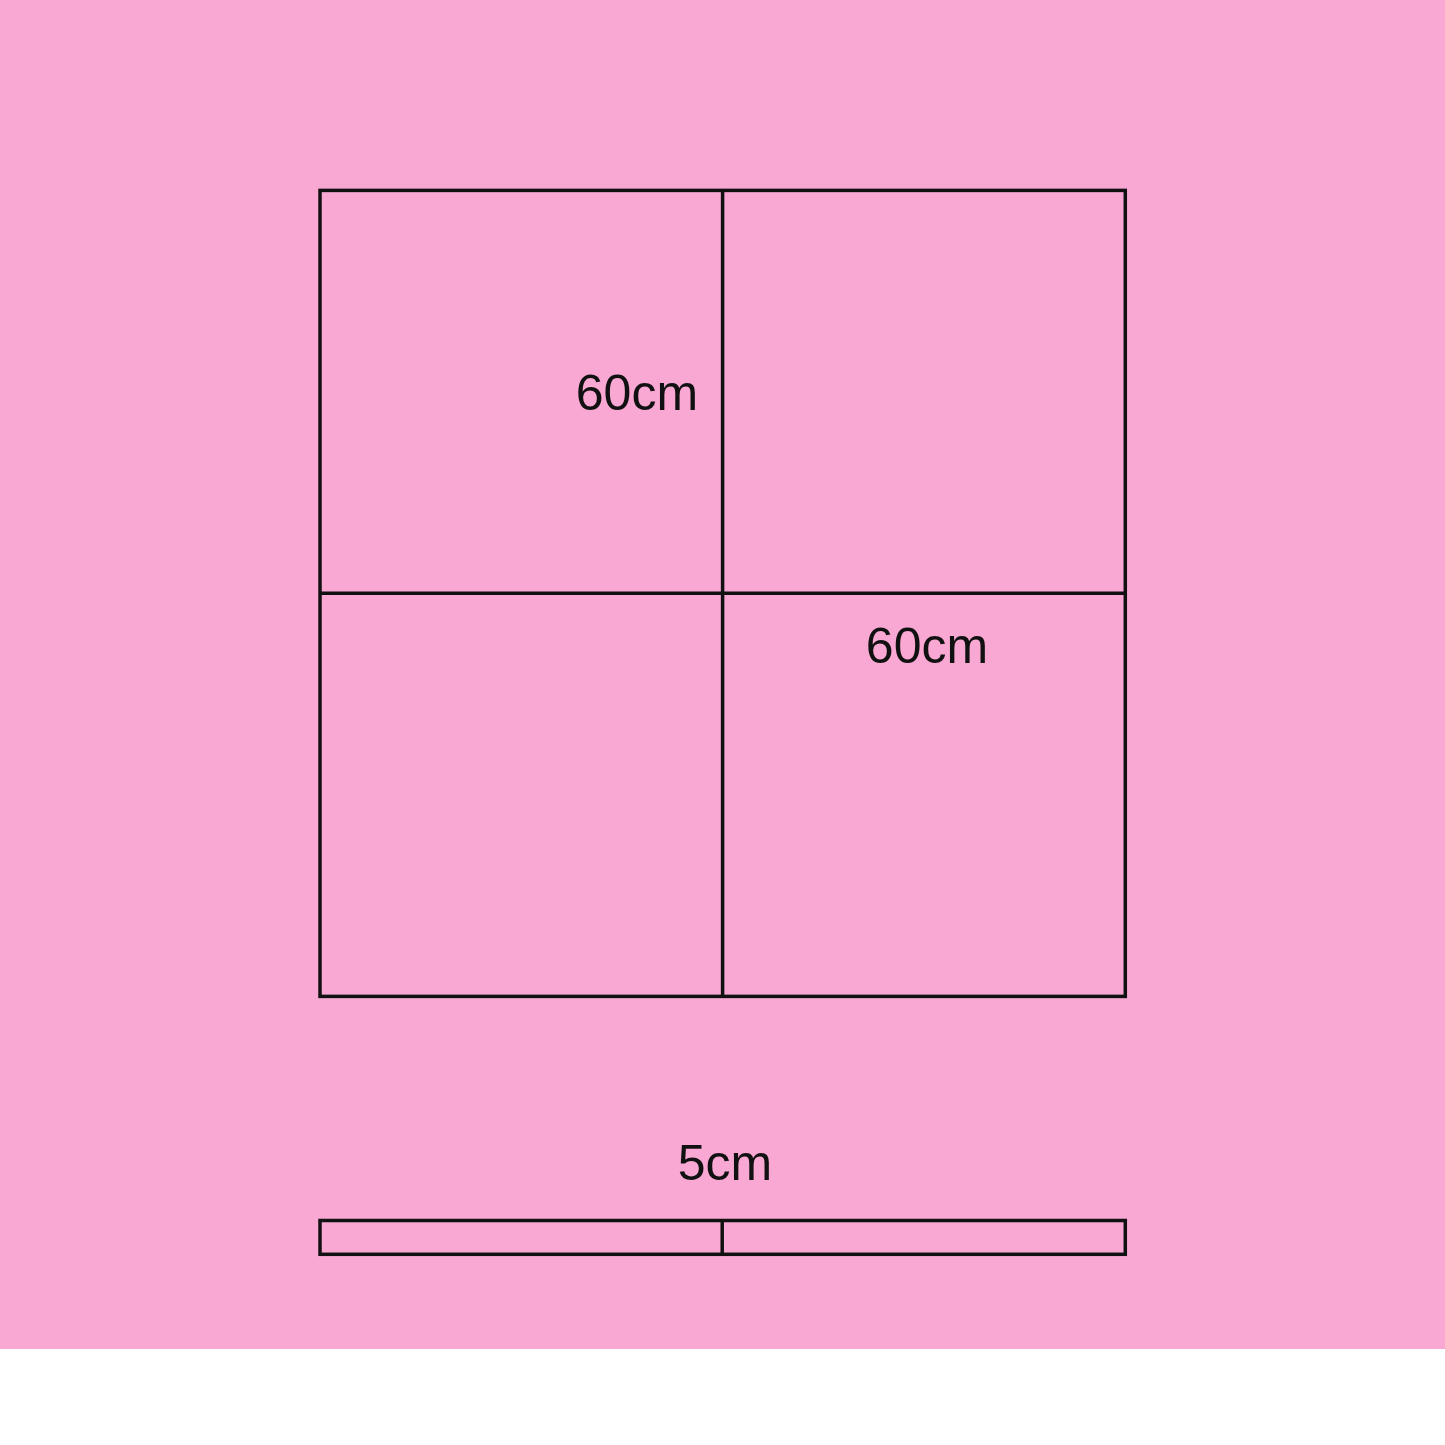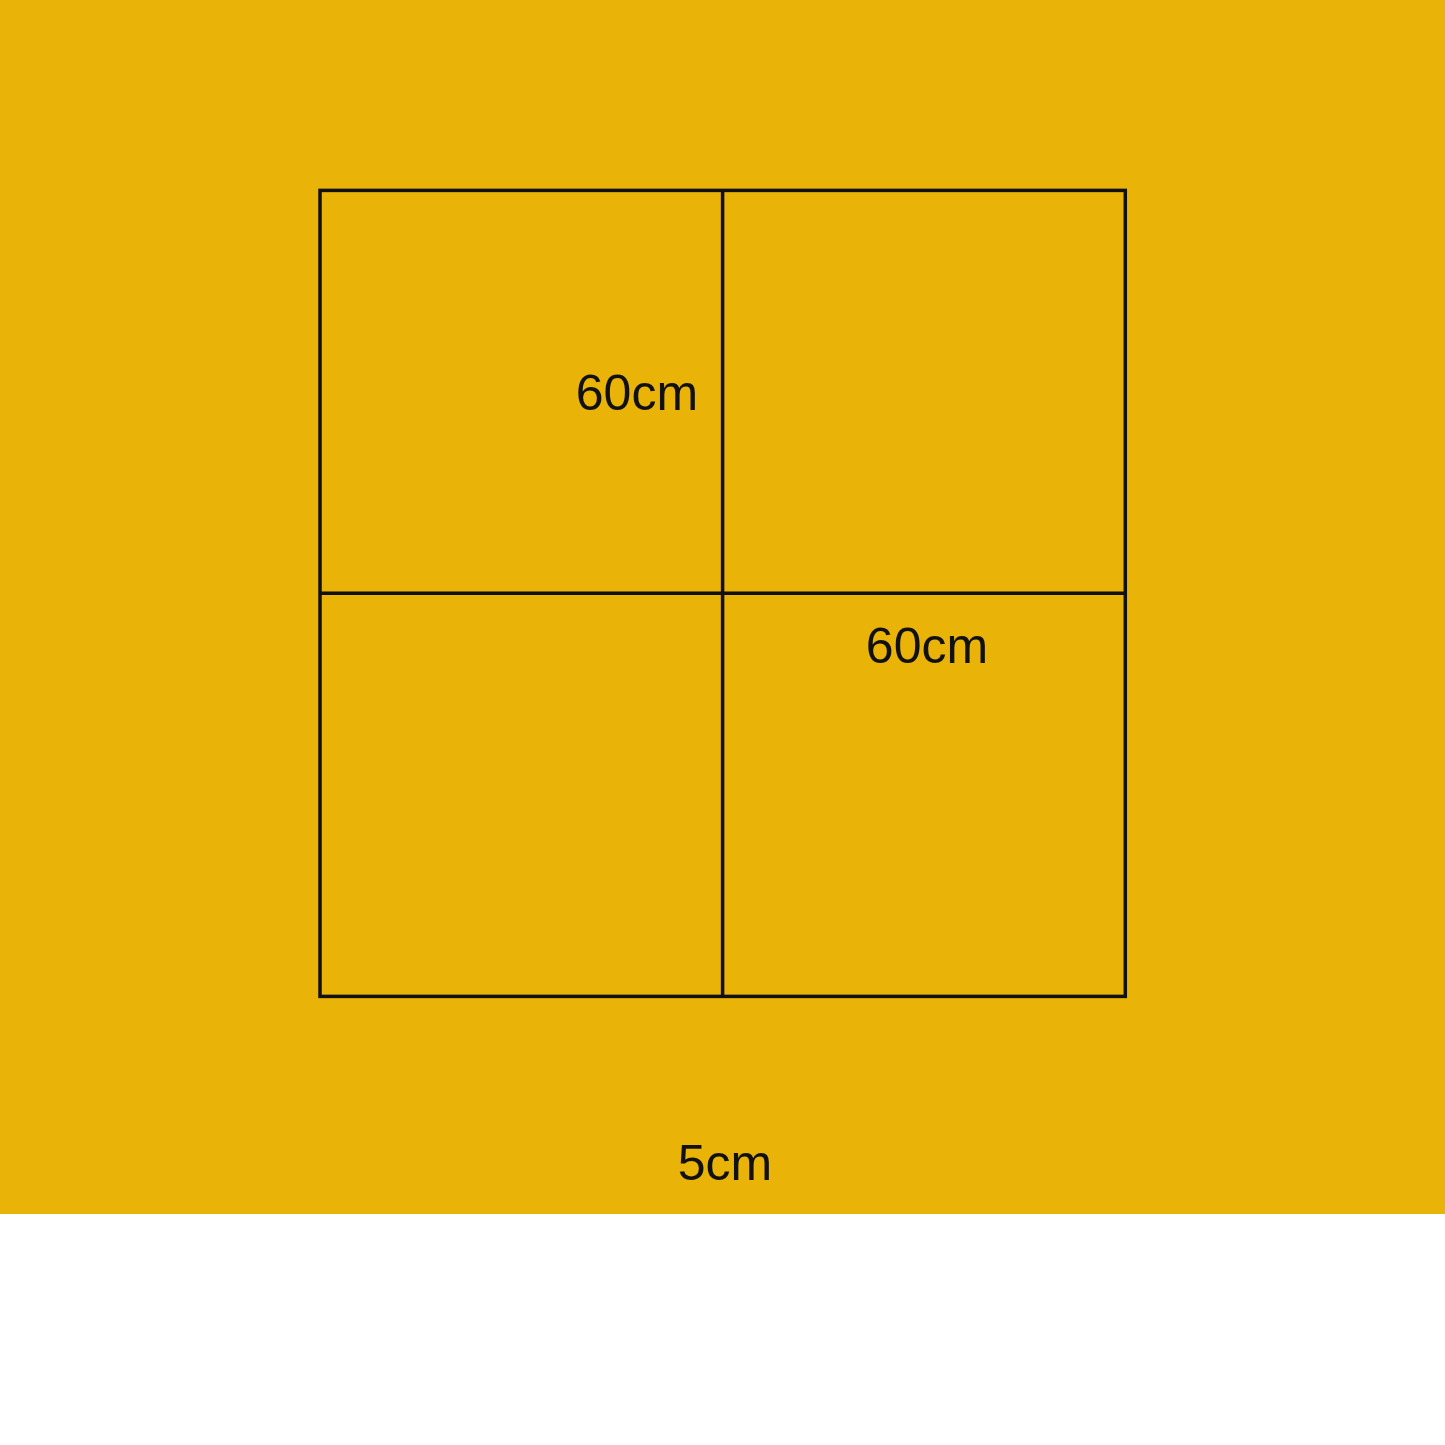--- a/index.html
+++ b/index.html
@@ -1,16 +1,16 @@
 <!DOCTYPE html>
 <html><head>
 <meta charset="utf-8">
 <style>
   html,body{margin:0;padding:0;background:#ffffff;}
-  .page{position:relative;width:1445px;height:1214px;background:#eab308;overflow:hidden;
+  .page{position:relative;width:1445px;height:1349px;background:#f9a8d4;overflow:hidden;
         font-family:"Liberation Sans", sans-serif;}
   svg{position:absolute;top:0;left:0;}
 </style>
 </head>
 <body>
 
 <div class="page">
 <svg width="1445" height="1445" viewBox="0 0 1445 1445">
 
   <rect x="320" y="190.4" width="805.3" height="806" fill="none" stroke="#111111" stroke-width="3.5"></rect>

